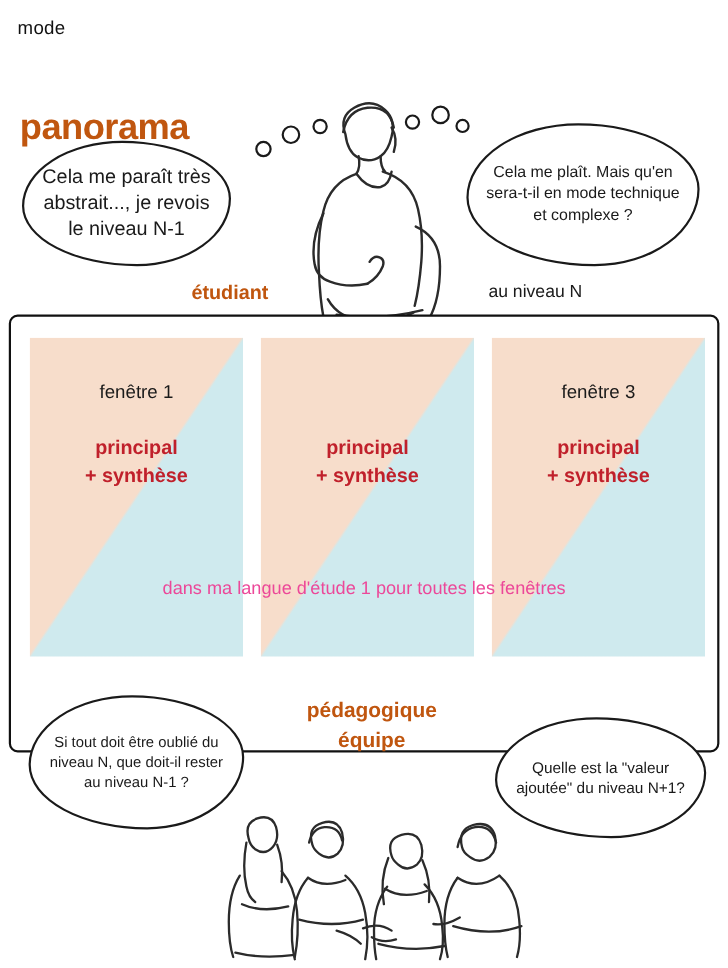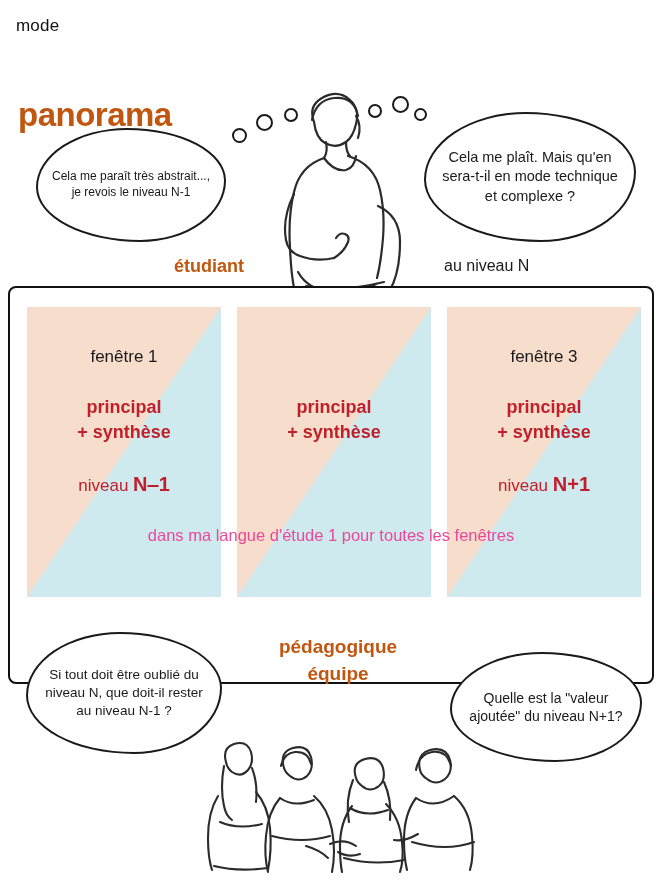--- a/index.html
+++ b/index.html
@@ -58,23 +58,23 @@
   .dot {
     position: absolute;
     border: 2.2px solid #1a1a1a;
     background: #ffffff;
     border-radius: 50%;
     z-index: 5;
   }
 
   
   #bubble-student-left {
-    left: 36px; top: 128px;
+    left: 20px; top: 128px;
     width: 190px; height: 114px;
-    font-size: 12px;
+    font-size: 18px;
   }
   #bubble-student-right {
     left: 424px; top: 112px;
     width: 212px; height: 130px;
     font-size: 14.5px;
   }
 
   #student-figure {
     position: absolute;
     left: 236px;
@@ -266,40 +266,34 @@
 <div id="label-niveau-n">au niveau N</div>
 
 <div id="windows-panel">
 
   <div class="window" id="window-1">
     <div class="window-title">fenêtre 1</div>
     <div class="window-main">
       <div>principal</div>
       <div>+ synthèse</div>
     </div>
-    <div class="window-level">
-      <span>niveau </span><b>N‒1</b>
-    </div>
   </div>
 
   <div class="window" id="window-2">
     <div class="window-main">
       <div>principal</div>
       <div>+ synthèse</div>
     </div>
   </div>
 
   <div class="window" id="window-3">
     <div class="window-title">fenêtre 3</div>
     <div class="window-main">
       <div>principal</div>
       <div>+ synthèse</div>
-    </div>
-    <div class="window-level">
-      <span>niveau </span><b>N+1</b>
     </div>
   </div>
 
   <div id="panel-footnote">dans ma langue d'étude 1 pour toutes les fenêtres</div>
 </div>
 
 <div class="bubble cloudy" id="bubble-team-left">
   <span>Si tout doit être oublié du niveau N, que doit-il rester au niveau N-1 ?</span>
 </div>
 

